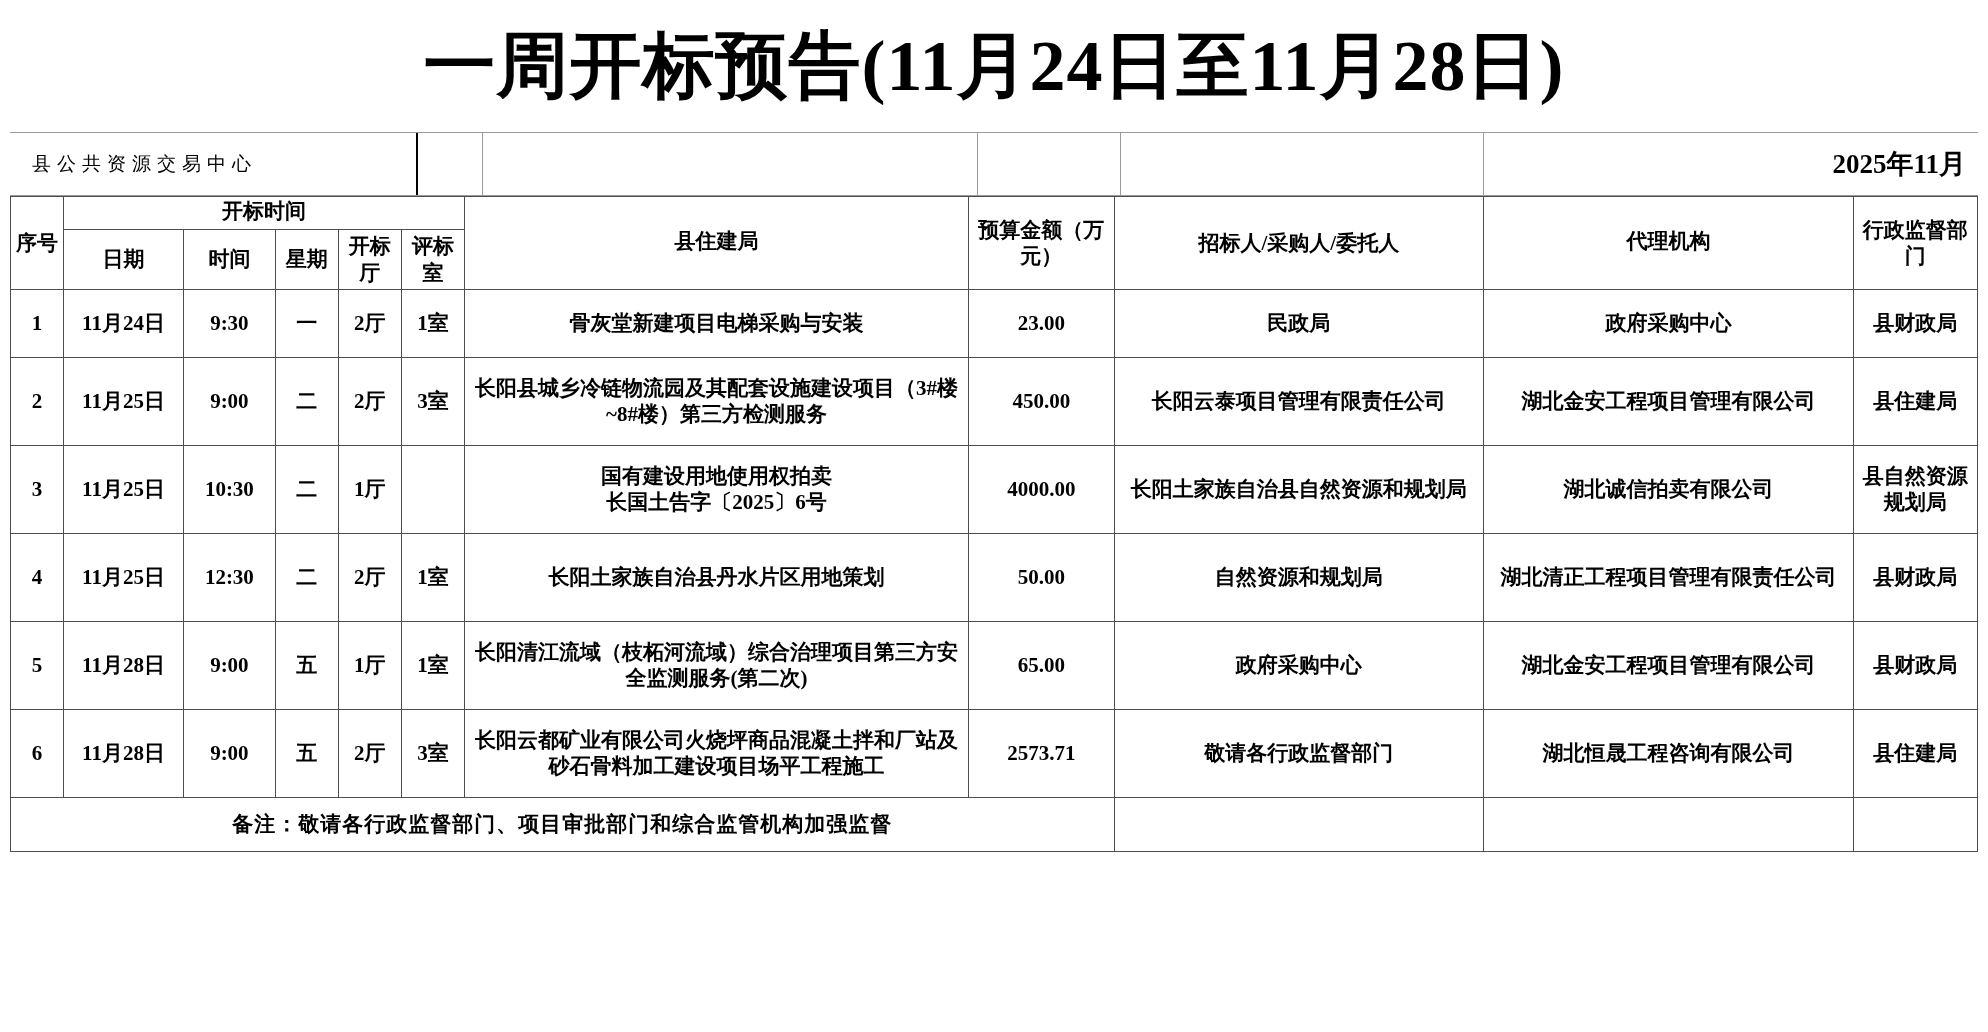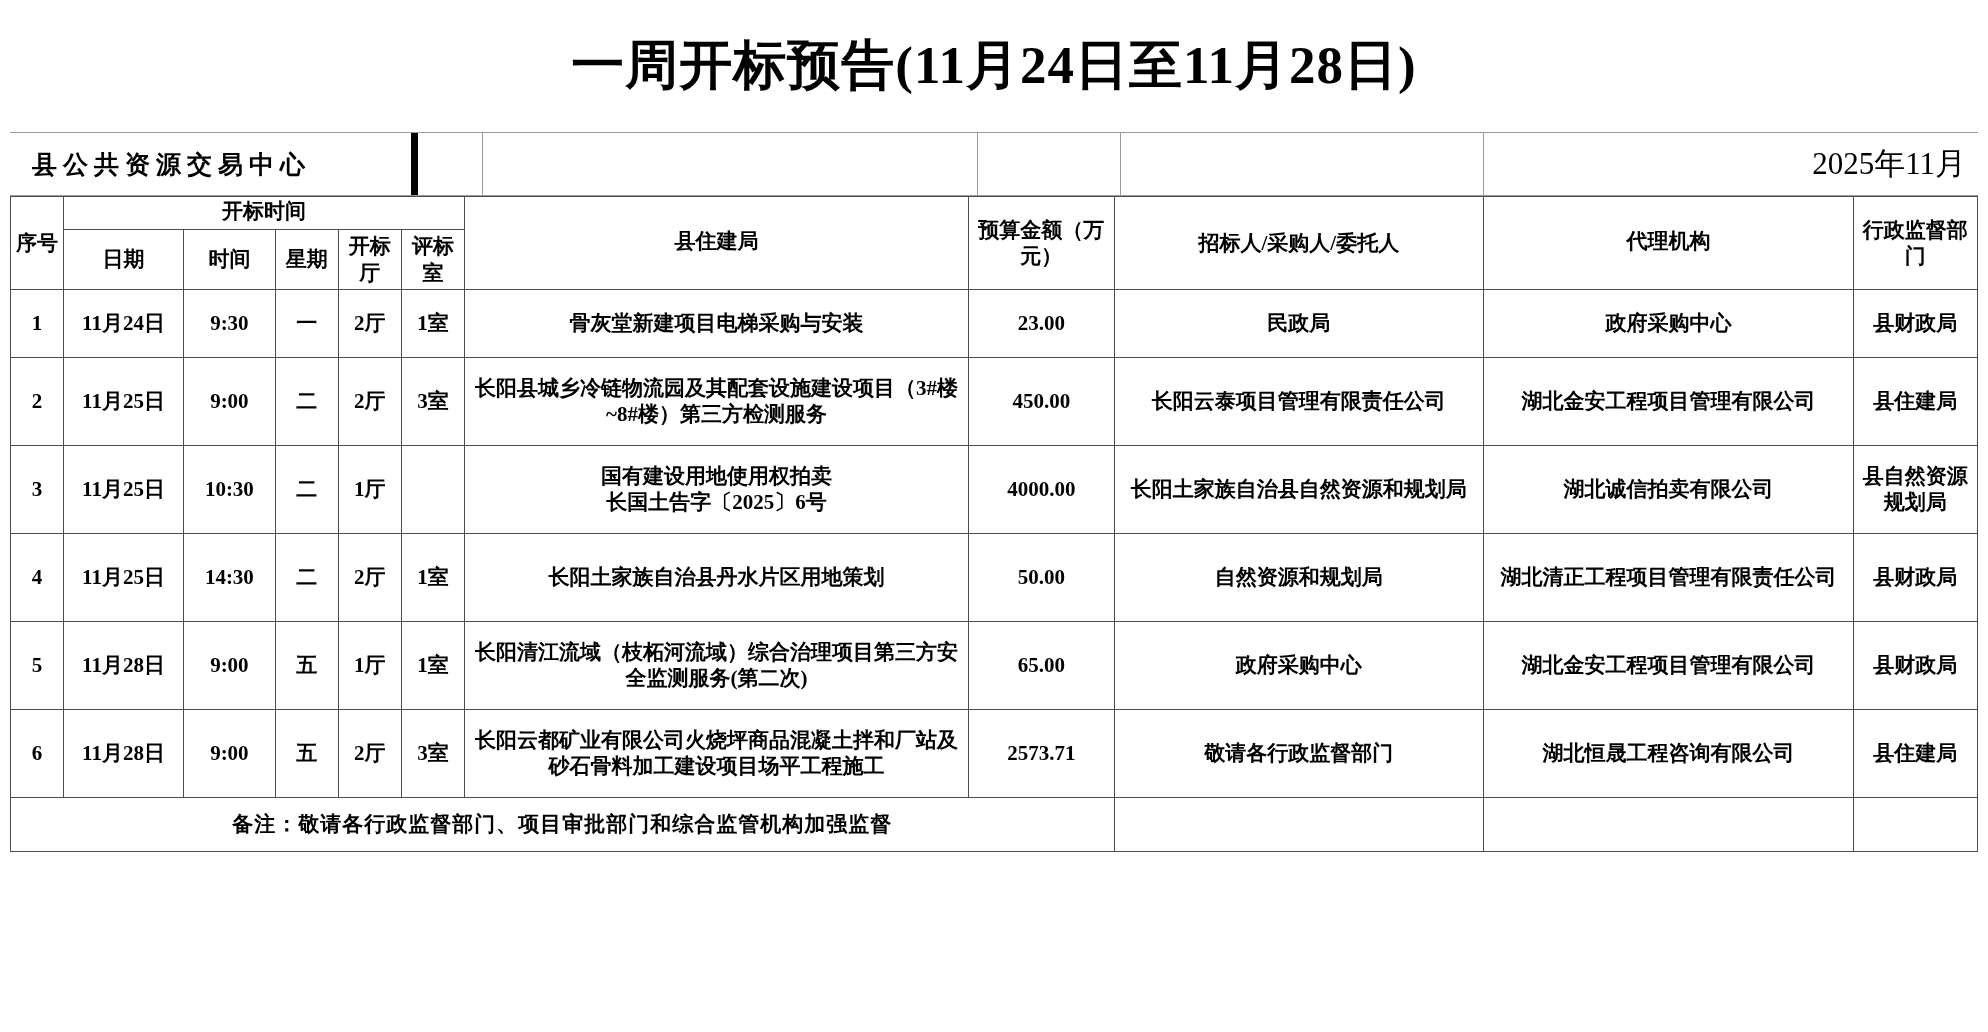--- a/index.html
+++ b/index.html
@@ -22,41 +22,41 @@
     padding: 0 10px;
   }
   .title-row {
     height: 132px;
     display: flex;
     align-items: center;
     justify-content: center;
     border-bottom: 1px solid #9a9a9a;
   }
   .title-text {
-    font-size: 53px;
+    font-size: 72px;
     font-weight: bold;
     letter-spacing: 1px;
     white-space: nowrap;
   }
   .subhead {
     display: flex;
     height: 62px;
     border-bottom: 1px solid #9a9a9a;
   }
   .subhead > div {
     display: flex;
     align-items: center;
     box-sizing: border-box;
   }
   .sub-left {
     width: 408px;
-    border-right: 7px solid #000000;
+    border-right: 2px solid #000000;
     padding-left: 22px;
-    font-size: 25px;
-    font-weight: bold;
+    font-size: 19px;
+    font-weight: normal;
     letter-spacing: 6px;
   }
   .sub-mid1 {
     width: 65px;
     border-right: 1px solid #9a9a9a;
   }
   .sub-mid2 {
     width: 495px;
     border-right: 1px solid #9a9a9a;
   }
@@ -65,22 +65,22 @@
     border-right: 1px solid #9a9a9a;
   }
   .sub-mid4 {
     width: 363px;
     border-right: 1px solid #9a9a9a;
   }
   .sub-right {
     flex: 1;
     justify-content: flex-end;
     padding-right: 12px;
-    font-size: 31px;
-    font-weight: normal;
+    font-size: 27px;
+    font-weight: bold;
   }
 
   table.main {
     border-collapse: collapse;
     table-layout: fixed;
     width: 1968px;
     margin: 0;
   }
   table.main td, table.main th {
     border: 1px solid #4d4d4d;
@@ -205,21 +205,21 @@
         <td class="proj-cell" style="white-space:pre-line">国有建设用地使用权拍卖
 长国土告字〔2025〕6号</td>
         <td>4000.00</td>
         <td>长阳土家族自治县自然资源和规划局</td>
         <td>湖北诚信拍卖有限公司</td>
         <td>县自然资源规划局</td>
       </tr>
       <tr style="height:88px">
         <td>4</td>
         <td>11月25日</td>
-        <td>14:30</td>
+        <td>12:30</td>
         <td>二</td>
         <td>2厅</td>
         <td>1室</td>
         <td class="proj-cell">长阳土家族自治县丹水片区用地策划</td>
         <td>50.00</td>
         <td>自然资源和规划局</td>
         <td>湖北清正工程项目管理有限责任公司</td>
         <td>县财政局</td>
       </tr>
       <tr style="height:88px">

